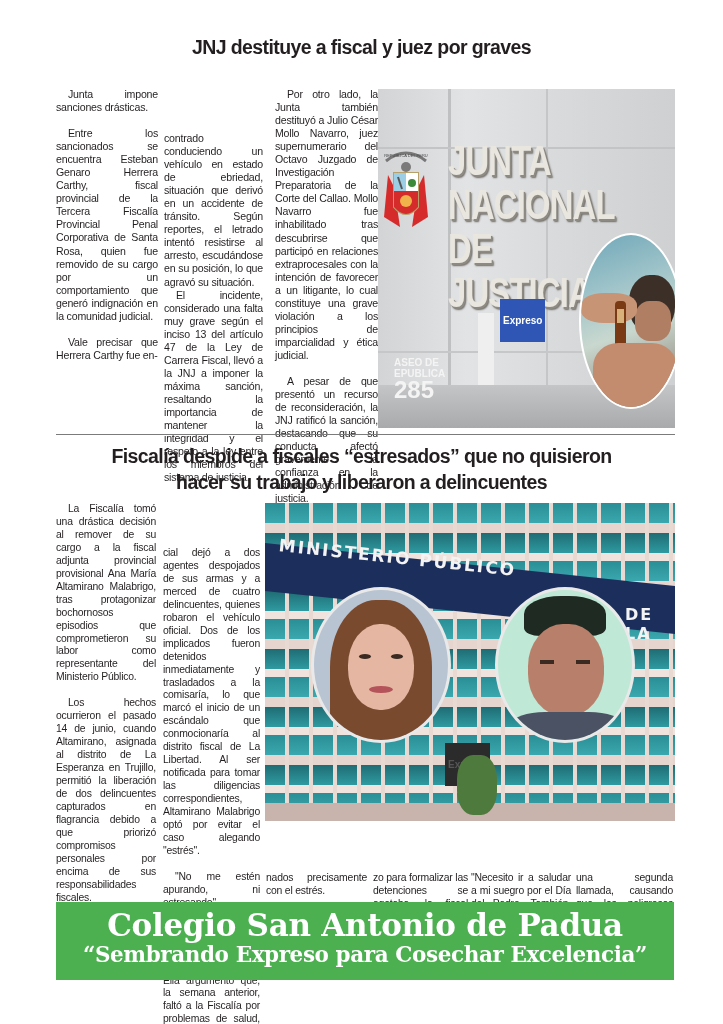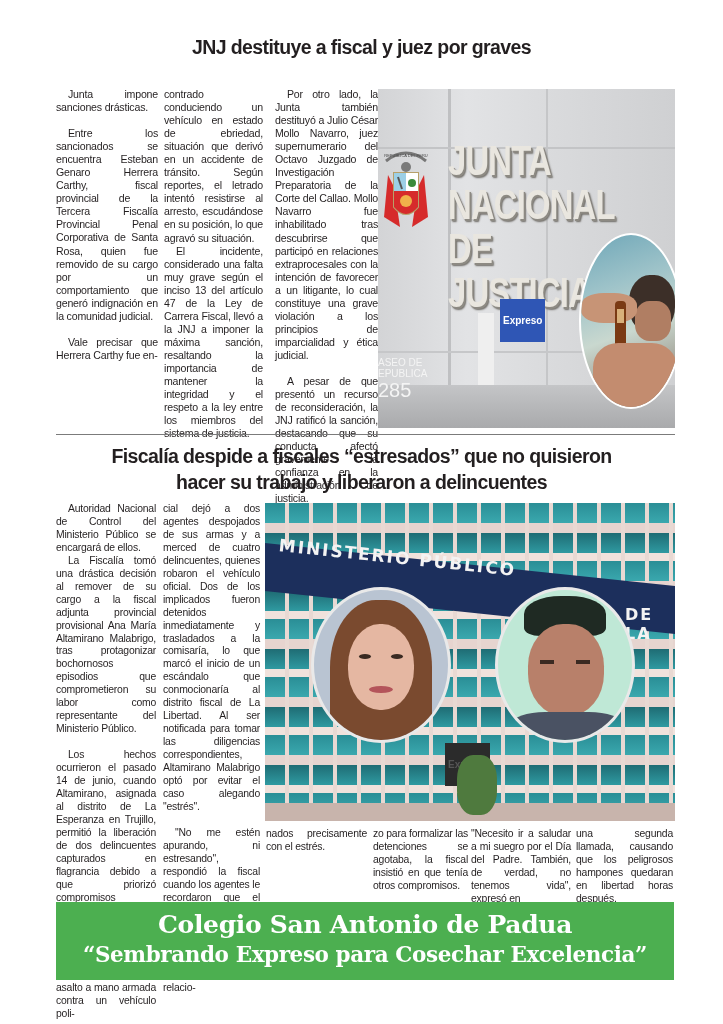--- a/index.html
+++ b/index.html
@@ -4,25 +4,25 @@
 <style>
   html, body { margin:0; padding:0; background:#ffffff; }
   body { width:723px; height:1024px; position:relative; overflow:hidden; font-family:"Liberation Sans", sans-serif; color:#231f20; }
   .abs { position:absolute; }
   .headline { position:absolute; left:0; width:723px; text-align:center; font-family:"Liberation Sans", sans-serif; font-weight:bold; color:#231f20; letter-spacing:-0.6px; }
   .h1 { top:36px; font-size:19.5px; line-height:22px; }
   .h2 { top:443px; font-size:19.5px; line-height:26px; }
   .col { position:absolute; font-size:10.6px; line-height:13.05px; text-align:justify; hyphens:manual; color:#231f20; letter-spacing:-0.2px; }
   .col p { margin:0; text-indent:12px; }
   .col p.gap { margin-top:13px; }
-  .col p.noind { text-indent:0; }
+  .col p.noind { text-indent:0;margin-top:44px; }
   .c2 { font-size:10.4px; line-height:12.95px; }
   .rule { position:absolute; left:56px; width:619px; top:434px; height:1px; background:#7b7b7b; }
   .banner { position:absolute; left:56px; top:902px; width:618px; height:78px; background:#4caf50; color:#fff; text-align:center; font-family:"DejaVu Serif", serif; font-weight:bold; }
-  .banner .l1 { font-size:25px; line-height:30px; margin-top:8px; letter-spacing:-0.3px; }
+  .banner .l1 { font-size:31px; line-height:30px; margin-top:8px; letter-spacing:-0.3px; }
   .banner .l2 { font-size:21.5px; line-height:30px; letter-spacing:-0.4px; }
   .photo { position:absolute; overflow:hidden; }
   .tag { position:absolute; font-family:"Liberation Sans", sans-serif; font-weight:bold; font-size:10px; padding:16px 3px; }
 </style>
 </head>
 <body>
 
 <div>
   <div class="headline h1">
     <div>JNJ destituye a fiscal y juez por graves</div>
@@ -71,24 +71,24 @@
     </div>
 
     <div class="abs" style="left:70px; top:50px; font-family:'Liberation Sans',sans-serif; font-weight:bold; color:#e9e6df; text-shadow:2px 2px 0 #8d8a83, 3px 3px 2px #6e6b66; font-size:42px; line-height:44px; letter-spacing:-1px; transform:scaleX(0.78); transform-origin:left top;">
       <div>JUNTA</div>
       <div>NACIONAL DE</div>
       <div>JUSTICIA</div>
     </div>
 
     <div class="tag" style="left:122px; top:210px; background:#2f56b5; color:#fff;">Expreso</div>
 
-    <div class="abs" style="left:0; top:268px; color:#f4f4f4; font-size:10px; line-height:11px; font-weight:normal;">
+    <div class="abs" style="left:16px; top:268px; color:#f4f4f4; font-size:10px; line-height:11px; font-weight:bold;">
       <div>ASEO DE</div>
       <div>EPUBLICA</div>
-      <div style="font-size:20px; line-height:22px;">285</div>
+      <div style="font-size:24px; line-height:22px;">285</div>
     </div>
 
     <div class="abs" style="left:201px; top:144px; width:100px; height:172px; border-radius:50%; border:2px solid #fff; overflow:hidden; background:linear-gradient(160deg,#6fa7b8 0%,#9ec3c9 30%,#c9d8cf 55%,#7d6a5e 100%);">
       <div class="abs" style="left:48px; top:40px; width:46px; height:58px; border-radius:45%; background:#3c2f28;"></div>
       <div class="abs" style="left:54px; top:66px; width:36px; height:40px; border-radius:40%; background:#b07e63;"></div>
       <div class="abs" style="left:0; top:58px; width:56px; height:30px; border-radius:40%; background:#c79476;"></div>
       <div class="abs" style="left:34px; top:66px; width:11px; height:62px; border-radius:4px; background:#7a3a14;"></div>
       <div class="abs" style="left:36px; top:74px; width:7px; height:14px; background:#d8b07a;"></div>
       <div class="abs" style="left:12px; top:108px; width:84px; height:80px; border-radius:30%; background:#c38c6f;"></div>
     </div>
@@ -97,21 +97,20 @@
 
 <div class="rule"></div>
 
 <div>
   <div class="headline h2">
     <div>Fiscalía despide a fiscales “estresados” que no quisieron</div>
     <div>hacer su trabajo y liberaron a delincuentes</div>
   </div>
 
   <div class="col c2" style="left:56px; top:503px; width:100px;">
-    <p>Autoridad Nacional de Control del Ministerio Público se encargará de ellos.</p>
     <p>La Fiscalía tomó una drástica decisión al remover de su cargo a la fiscal adjunta provincial provisional Ana María Altamirano Malabrigo, tras protagonizar bochornosos episodios que comprometieron su labor como representante del Ministerio Público.</p>
     <p class="gap">Los hechos ocurrieron el pasado 14 de junio, cuando Altamirano, asignada al distrito de La Esperanza en Trujillo, permitió la liberación de dos delincuentes capturados en flagrancia debido a que priorizó compromisos personales por encima de sus responsabilidades fiscales.</p>
     <p class="gap">Ese día, un violento asalto a mano armada contra un vehículo poli-</p>
   </div>
 
   <div class="col c2" style="left:163px; top:503px; width:97px;">
     <p class="noind">cial dejó a dos agentes despojados de sus armas y a merced de cuatro delincuentes, quienes robaron el vehículo oficial. Dos de los implicados fueron detenidos inmediatamente y trasladados a la comisaría, lo que marcó el inicio de un escándalo que conmocionaría al distrito fiscal de La Libertad. Al ser notificada para tomar las diligencias correspondientes, Altamirano Malabrigo optó por evitar el caso alegando "estrés".</p>
     <p class="gap">"No me estén apurando, ni estresando", respondió la fiscal cuando los agentes le recordaron que el plazo por flagrancia estaba por expirar. Ella argumentó que, la semana anterior, faltó a la Fiscalía por problemas de salud, relacio-</p>
   </div>
 

